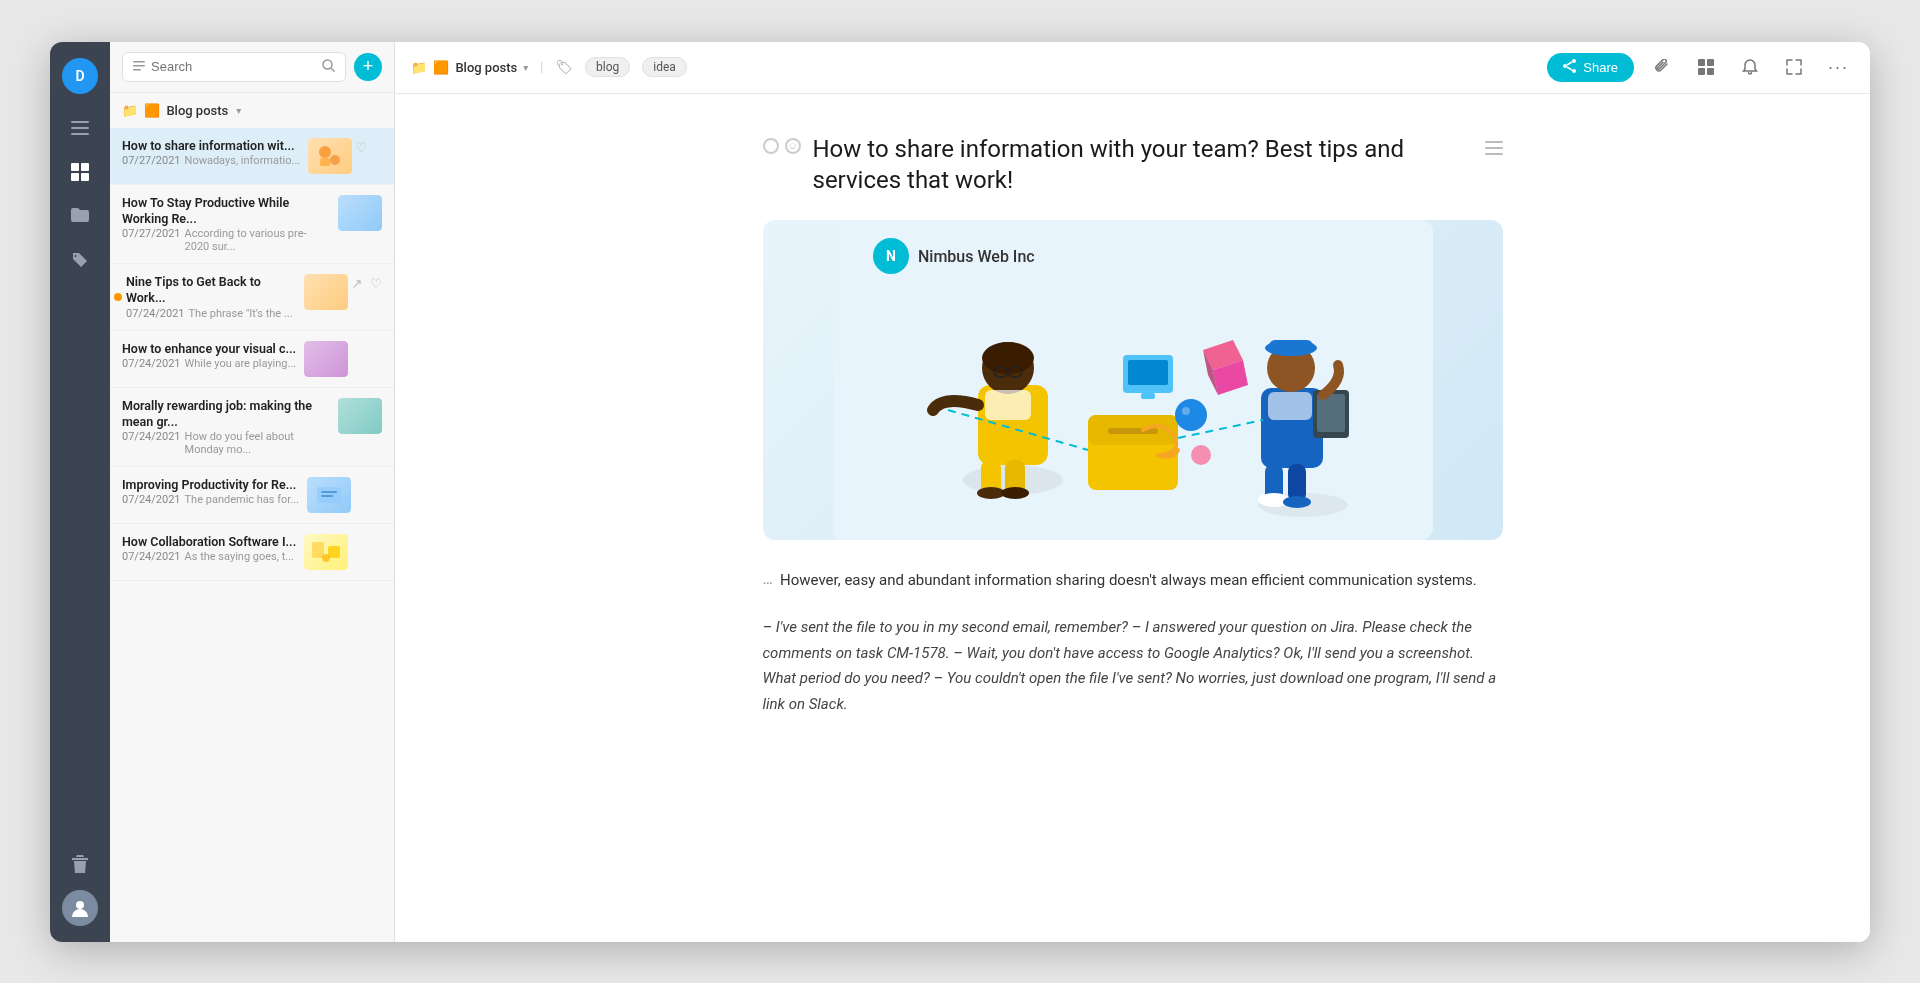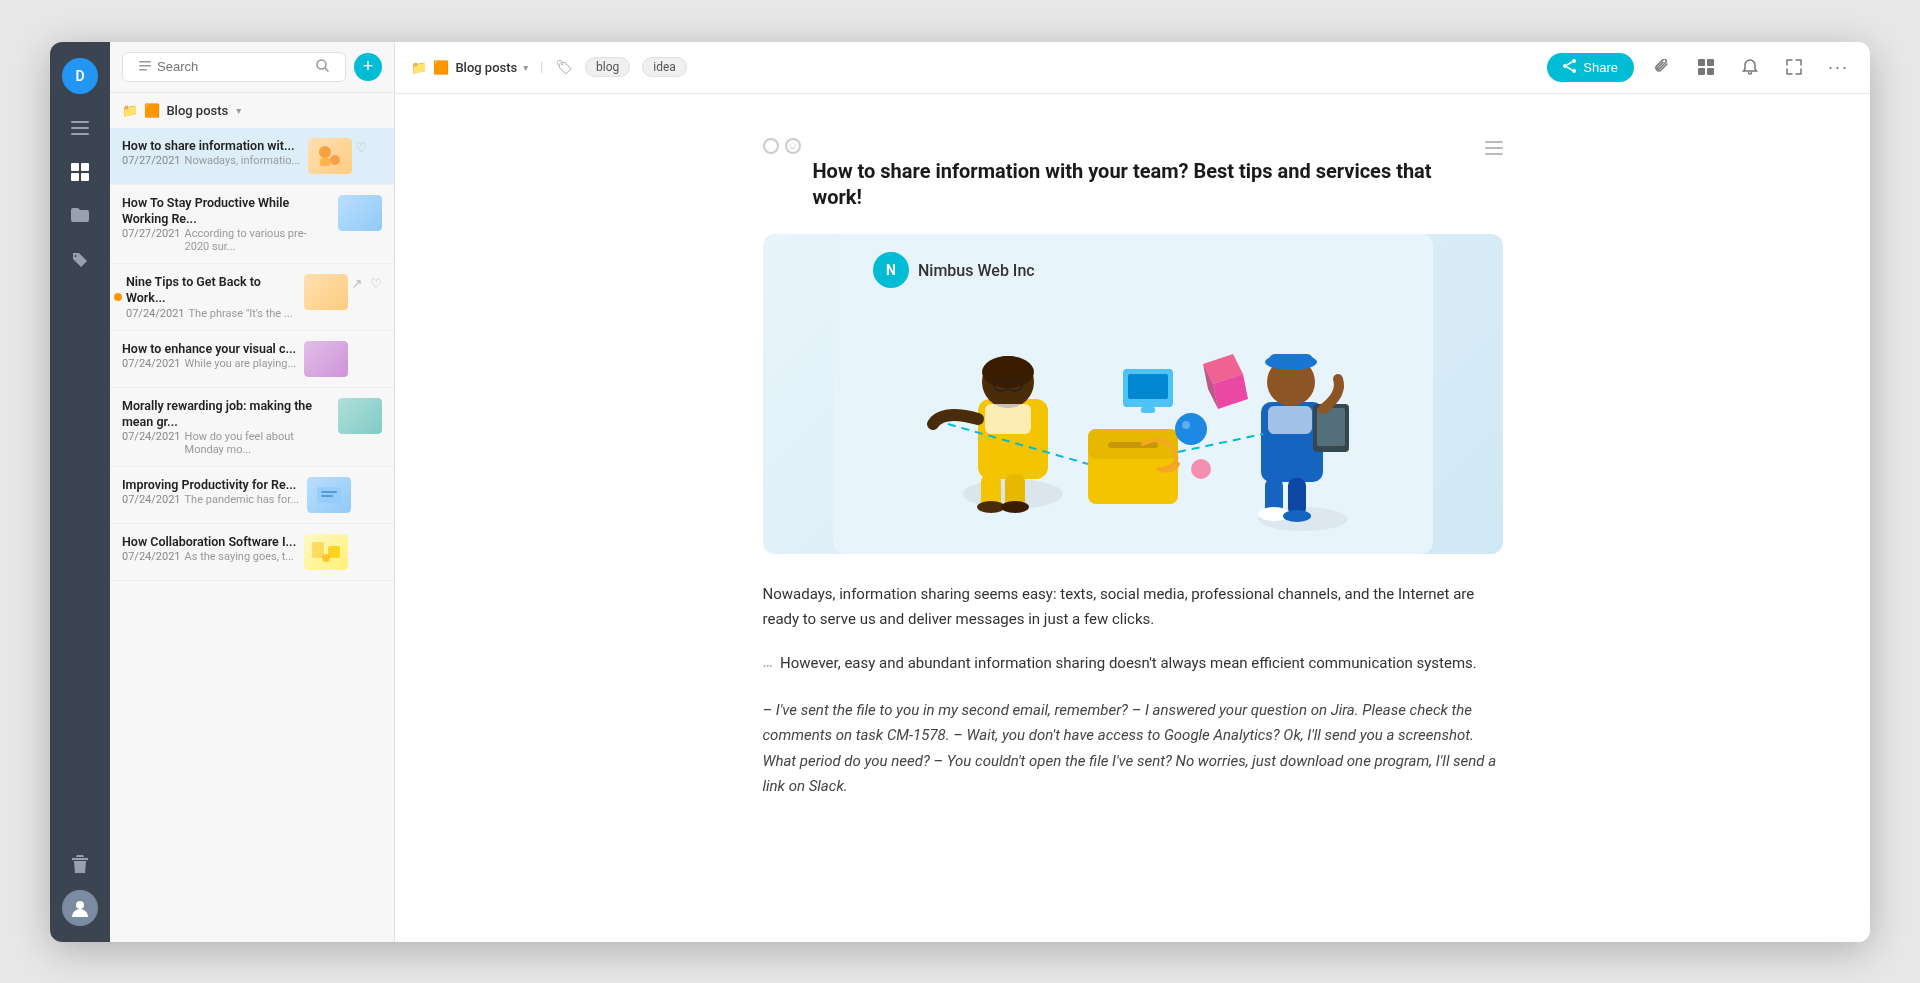--- a/index.html
+++ b/index.html
@@ -85,21 +85,21 @@
       align-items: center;
       gap: 8px;
     }
     .search-input-wrap {
       flex: 1;
       display: flex;
       align-items: center;
       background: #fff;
       border: 1px solid #e0e0e0;
       border-radius: 6px;
-      padding: 6px 16px;
+      padding: 6px 10px;
       gap: 6px;
     }
     .search-input-wrap input {
       border: none;
       outline: none;
       background: transparent;
       font-size: 13px;
       color: #555;
       width: 100%;
     }
@@ -293,26 +293,25 @@
       border-radius: 50%;
       border: 2px solid #ccc;
       display: flex;
       align-items: center;
       justify-content: center;
       font-size: 10px;
       color: #ccc;
       cursor: pointer;
     }
     .article-title-text {
-      font-size: 20px;
-      font-weight: 700;
+      font-size: 24px;
+      font-weight: 400;
       color: #1a1a1a;
       line-height: 1.3;
       flex: 1;
-      margin-top: 24px;
     }
     .article-menu-icon {
       color: #bbb;
       font-size: 16px;
       cursor: pointer;
       padding-top: 6px;
     }
     .article-hero {
       width: 100%;
       height: 320px;
@@ -716,21 +715,20 @@
           <ellipse cx="441" cy="280" rx="16" ry="7" fill="white"></ellipse>
           <ellipse cx="464" cy="282" rx="14" ry="6" fill="#1565c0"></ellipse>
 
           <path d="M490 175 Q510 160 505 145" stroke="#8d5524" stroke-width="10" fill="none" stroke-linecap="round"></path>
 
           <line x1="345" y1="218" x2="430" y2="200" stroke="#00bcd4" stroke-width="2" stroke-dasharray="8,6"></line>
         </svg>
       </div>
 
       <div class="article-body">
-        <p class="article-para">Nowadays, information sharing seems easy: texts, social media, professional channels, and the Internet are ready to serve us and deliver messages in just a few clicks.</p>
         <div class="article-para-dots">
           <span class="dots-indicator">···</span>
           <p>However, easy and abundant information sharing doesn't always mean efficient communication systems.</p>
         </div>
         <p class="article-italic">– I've sent the file to you in my second email, remember? – I answered your question on Jira. Please check the comments on task CM-1578. – Wait, you don't have access to Google Analytics? Ok, I'll send you a screenshot. What period do you need? – You couldn't open the file I've sent? No worries, just download one program, I'll send a link on Slack.</p>
       </div>
     </div>
   </div>
 </div>
 

